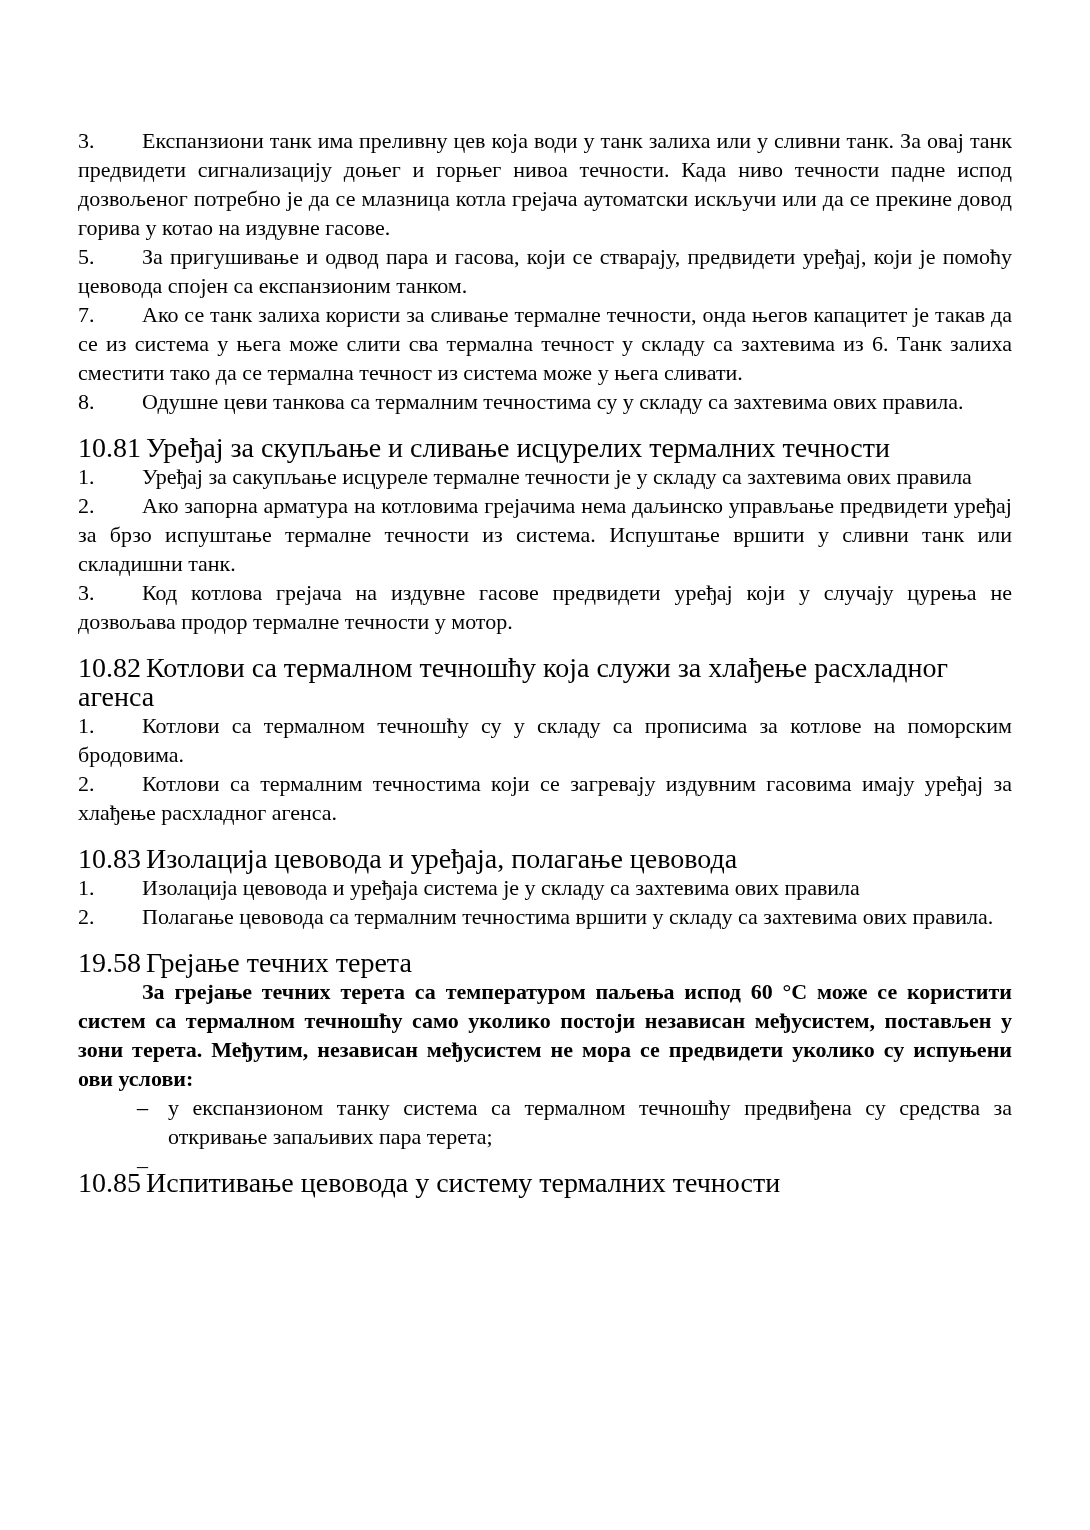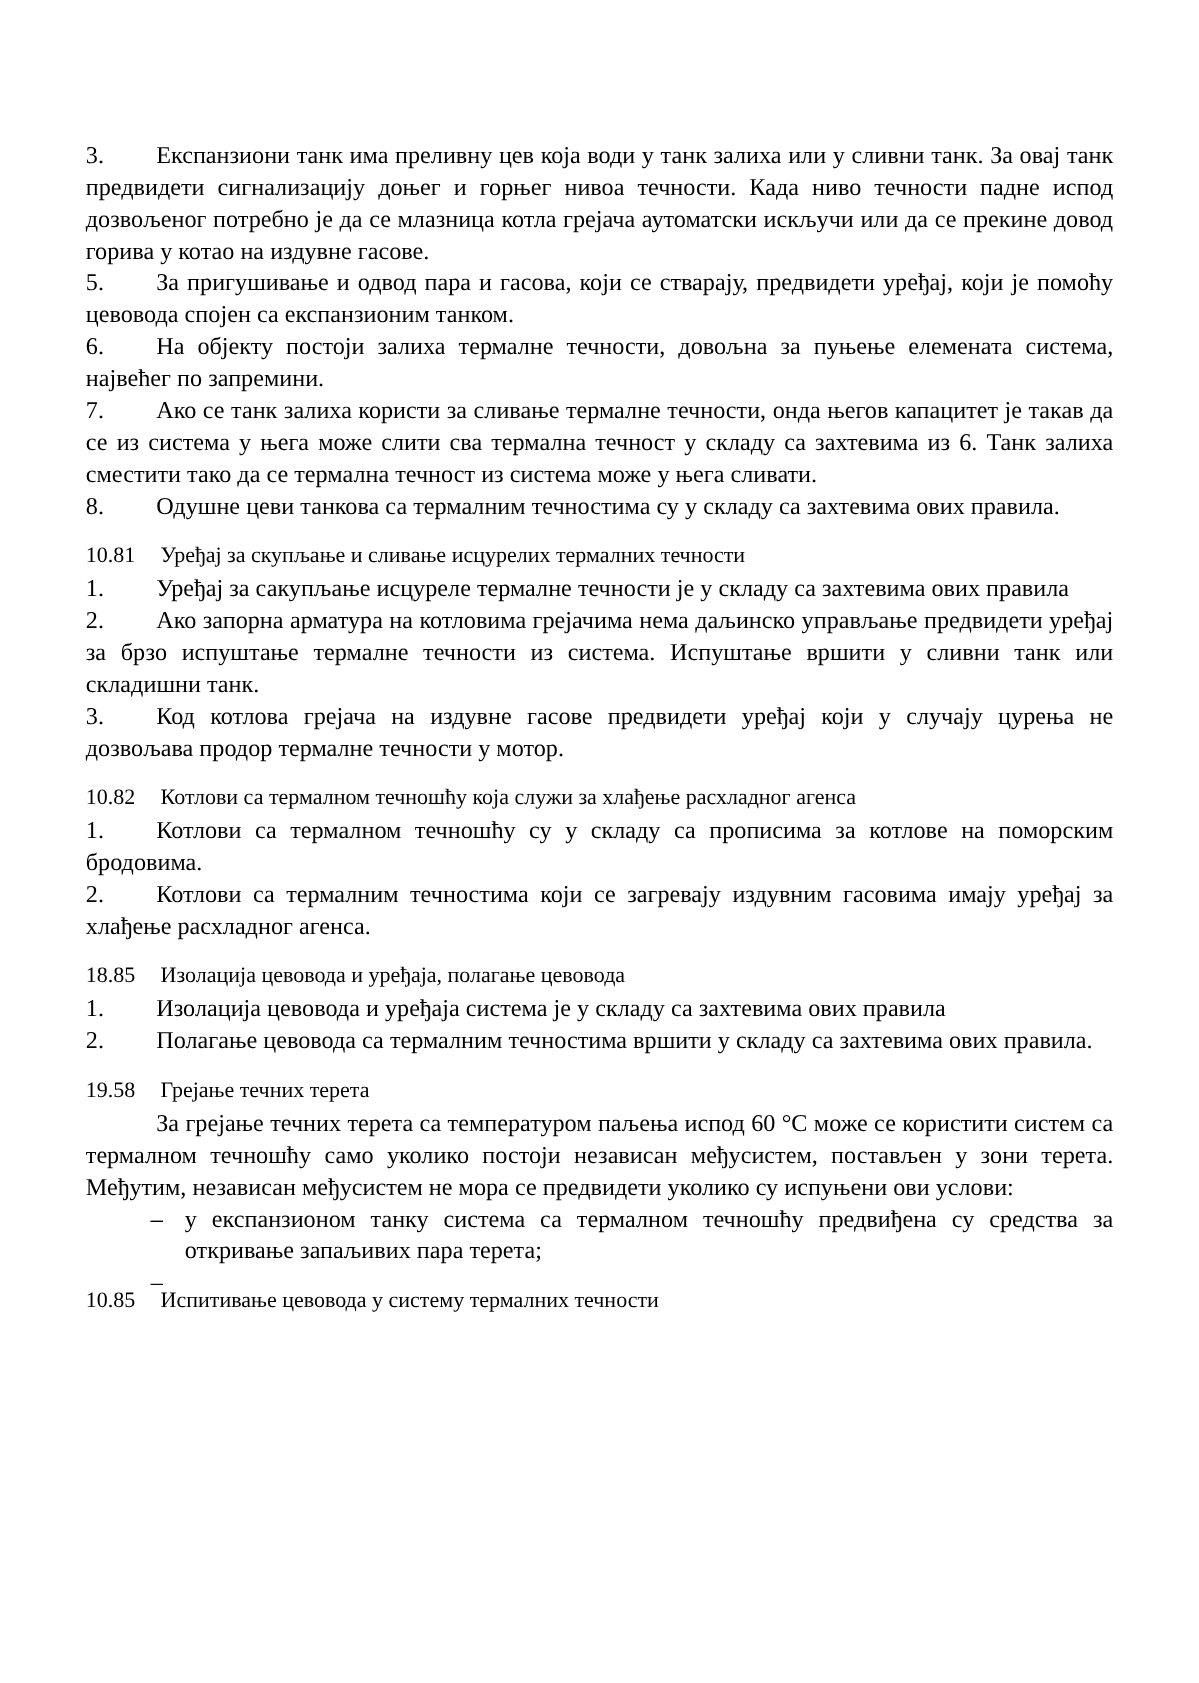--- a/index.html
+++ b/index.html
@@ -26,63 +26,63 @@
   .para {
     margin: 0;
     text-align: justify;
   }
   .pnum {
     display: inline-block;
     width: 64px;
   }
   .heading {
     margin: 17px 0 0 0;
-    font-size: 20px;
+    font-size: 28px;
     font-weight: normal;
     line-height: 29px;
     text-align: left;
   }
   .hnum {
     display: inline-block;
     width: 68px;
   }
   .indent {
     margin: 0;
     text-align: justify;
     text-indent: 64px;
+    font-weight: bold;
   }
   .bullet {
     position: relative;
     margin: 0;
     padding-left: 90px;
     text-align: justify;
   }
   .dash {
     position: absolute;
     left: 59px;
     top: 0;
   }
 </style>
 </head>
 <body>
 
 <div class="page">
     <p class="para"><span class="pnum">3.</span><span>Експанзиони танк има преливну цев која води у танк залиха или у сливни танк. За овај танк предвидети сигнализацију доњег и горњег нивоа течности. Када ниво течности падне испод дозвољеног потребно је да се млазница котла грејача аутоматски искључи или да се прекине довод горива у котао на издувне гасове.</span></p>
     <p class="para"><span class="pnum">5.</span><span>За пригушивање и одвод пара и гасова, који се стварају, предвидети уређај, који је помоћу цевовода спојен са експанзионим танком.</span></p>
-    <p class="para"><span class="pnum">6.</span><span>На објекту постоји залиха термалне течности, довољна за пуњење елемената система, највећег по запремини.</span></p>
     <p class="para"><span class="pnum">7.</span><span>Ако се танк залиха користи за сливање термалне течности, онда његов капацитет је такав да се из система у њега може слити сва термална течност у складу са захтевима из 6. Танк залиха сместити тако да се термална течност из система може у њега сливати.</span></p>
     <p class="para"><span class="pnum">8.</span><span>Одушне цеви танкова са термалним течностима су у складу са захтевима ових правила.</span></p>
     <div class="heading"><span class="hnum">10.81</span><span>Уређај за скупљање и сливање исцурелих термалних течности</span></div>
     <p class="para"><span class="pnum">1.</span><span>Уређај за сакупљање исцуреле термалне течности је у складу са захтевима ових правила</span></p>
     <p class="para"><span class="pnum">2.</span><span>Ако запорна арматура на котловима грејачима нема даљинско управљање предвидети уређај за брзо испуштање термалне течности из система. Испуштање вршити у сливни танк или складишни танк.</span></p>
     <p class="para"><span class="pnum">3.</span><span>Код котлова грејача на издувне гасове предвидети уређај који у случају цурења не дозвољава продор термалне течности у мотор.</span></p>
     <div class="heading"><span class="hnum">10.82</span><span>Котлови са термалном течношћу која служи за хлађење расхладног агенса</span></div>
     <p class="para"><span class="pnum">1.</span><span>Котлови са термалном течношћу су у складу са прописима за котлове на поморским бродовима.</span></p>
     <p class="para"><span class="pnum">2.</span><span>Котлови са термалним течностима који се загревају издувним гасовима имају уређај за хлађење расхладног агенса.</span></p>
-    <div class="heading"><span class="hnum">18.85</span><span>Изолација цевовода и уређаја, полагање цевовода</span></div>
+    <div class="heading"><span class="hnum">10.83</span><span>Изолација цевовода и уређаја, полагање цевовода</span></div>
     <p class="para"><span class="pnum">1.</span><span>Изолација цевовода и уређаја система је у складу са захтевима ових правила</span></p>
     <p class="para"><span class="pnum">2.</span><span>Полагање цевовода са термалним течностима вршити у складу са захтевима ових правила.</span></p>
     <div class="heading"><span class="hnum">19.58</span><span>Грејање течних терета</span></div>
     <p class="indent"><span>За грејање течних терета са температуром паљења испод 60 °C може се користити систем са термалном течношћу само уколико постоји независан међусистем, постављен у зони терета. Међутим, независан међусистем не мора се предвидети уколико су испуњени ови услови:</span></p>
     <div class="bullet"><span class="dash">–</span></div>
     <div class="bullet"><span class="dash">–</span><span>у експанзионом танку система са термалном течношћу предвиђена су средства за откривање запаљивих пара терета;</span></div>
     <div class="bullet"><span class="dash">–</span></div>
     <div class="heading"><span class="hnum">10.85</span><span>Испитивање цевовода у систему термалних течности</span></div>
   </div>
 

